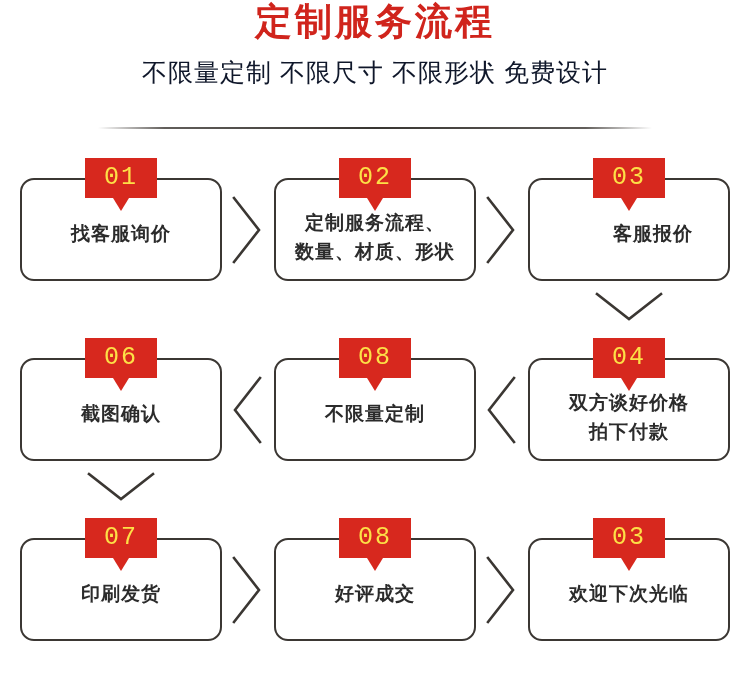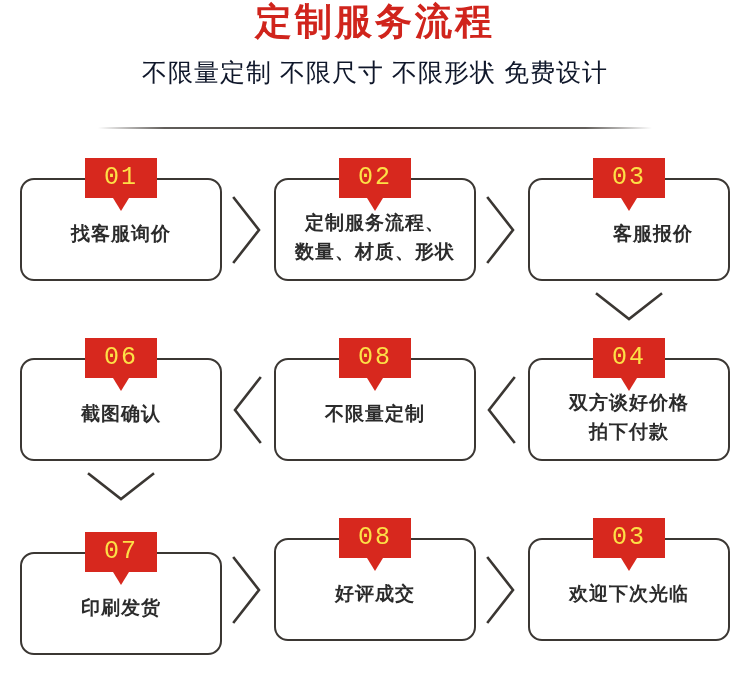--- a/index.html
+++ b/index.html
@@ -207,21 +207,21 @@
     <div class="badge">06</div>
     <div class="node-label">截图确认</div>
   </div>
 
   <div class="chev-down" style="left:84px; top:470px;">
     <svg width="74" height="34" viewBox="0 0 74 34" xmlns="http://www.w3.org/2000/svg">
       <polyline points="5,4 37,29 69,4" fill="none" stroke="#3b3733" stroke-width="2.6" stroke-linecap="square" stroke-linejoin="miter"></polyline>
     </svg>
   </div>
 
-  <div class="node" style="left:20px; top:552px;">
+  <div class="node" style="left:20px; top:538px;">
     <div class="badge">07</div>
     <div class="node-label">印刷发货</div>
   </div>
 
   <div class="chev" style="left:230px; top:552px;">
     <svg width="34" height="76" viewBox="0 0 34 76" xmlns="http://www.w3.org/2000/svg">
       <polyline points="4,6 29,38 4,70" fill="none" stroke="#3b3733" stroke-width="2.6" stroke-linecap="square" stroke-linejoin="miter"></polyline>
     </svg>
   </div>
 

